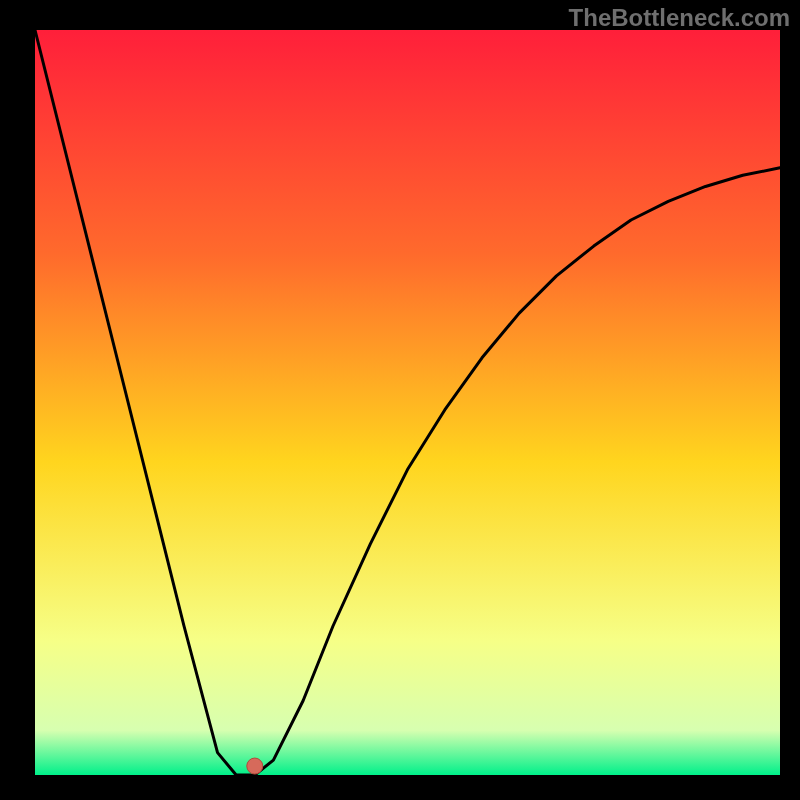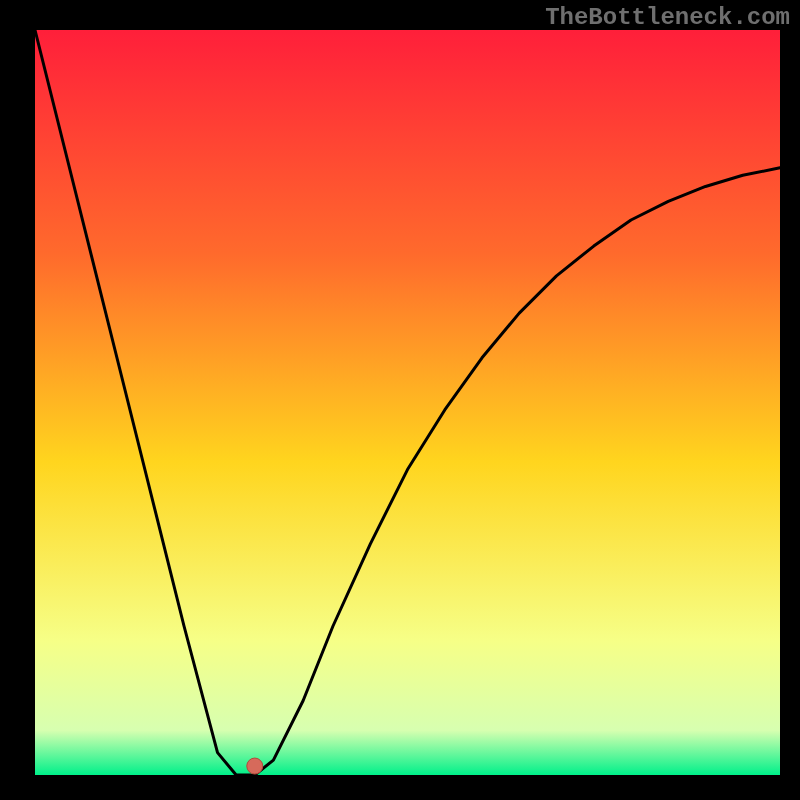--- a/index.html
+++ b/index.html
@@ -13,21 +13,21 @@
   .frame {
     position: relative;
     width: 800px;
     height: 800px;
     background: #000;
   }
   .watermark {
     position: absolute;
     top: 4px;
     right: 10px;
-    font-family: Liberation Mono, monospace;
+    font-family: Liberation Sans, sans-serif;
     font-size: 24px;
     font-weight: 600;
     color: #6f6f6f;
     letter-spacing: 0px;
   }
   svg {
     display: block;
   }
 </style>
 </head>

